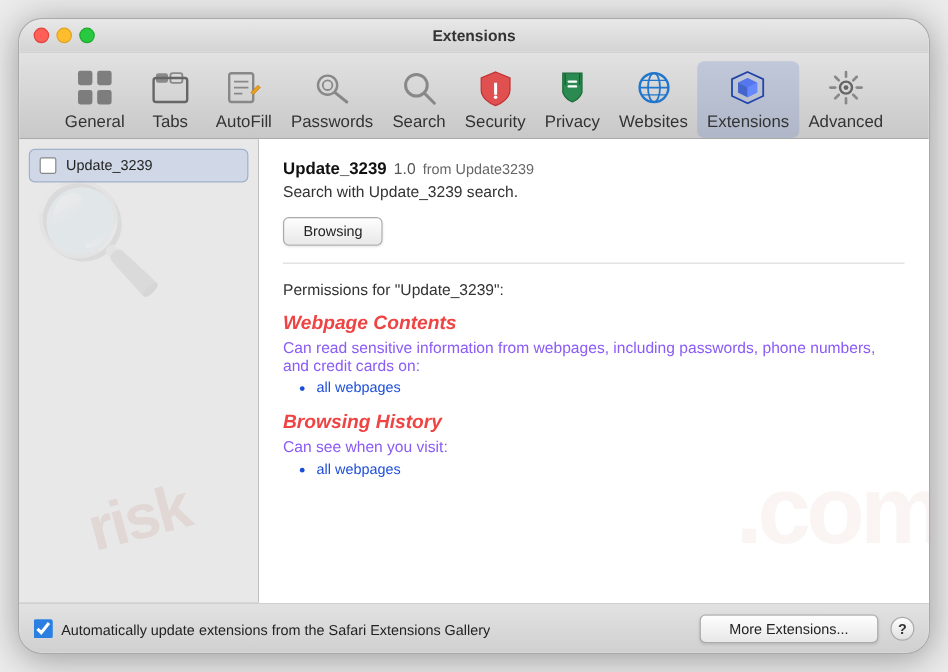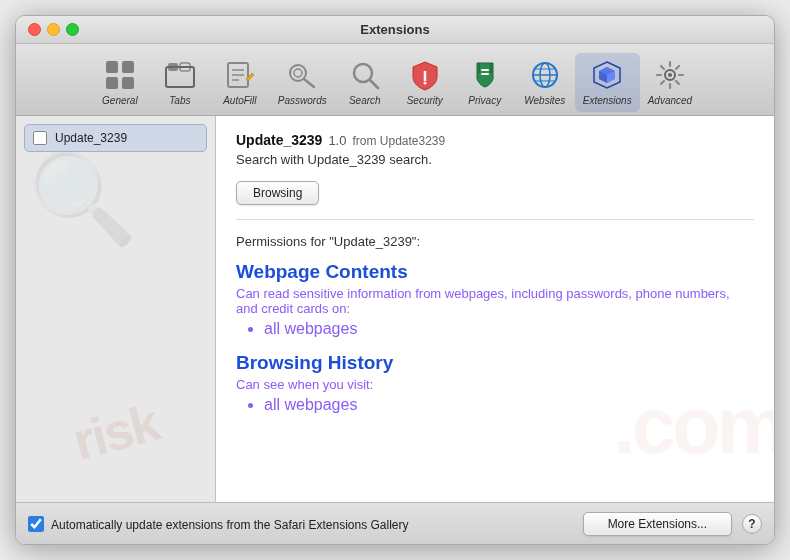--- a/index.html
+++ b/index.html
@@ -12,21 +12,21 @@
       align-items: center;
       width: 790px;
       height: 560px;
       overflow: hidden;
     }
 
     .window {
       width: 760px;
       height: 530px;
       background: #f5f5f5;
-      border-radius: 10px;
+      border-radius: 20px;
       box-shadow: 0 4px 30px rgba(0,0,0,0.35);
       display: flex;
       flex-direction: column;
       overflow: hidden;
       border: 1px solid #aaa;
     }
 
     
     .title-bar {
       background: linear-gradient(to bottom, #e8e8e8, #d4d4d4);
@@ -93,24 +93,23 @@
       width: 36px;
       height: 36px;
       display: flex;
       align-items: center;
       justify-content: center;
       font-size: 22px;
       margin-bottom: 2px;
     }
 
     .toolbar-label {
-      font-size: 10px;
+      font-size: 14px;
       color: #333;
       white-space: nowrap;
-      font-style: italic;
     }
 
     
     .main-content {
       display: flex;
       flex: 1;
       overflow: hidden;
     }
 
     
@@ -255,37 +254,38 @@
       font-size: 13px;
       color: #333;
       margin-bottom: 12px;
     }
 
     .perm-section {
       margin-bottom: 14px;
     }
 
     .perm-title {
-      font-size: 19px;
+      font-size: 16px;
       font-weight: 700;
-      color: #1d4ed8;
+      color: #ef4444;
       margin-bottom: 3px;
+      font-style: italic;
     }
 
     .perm-desc {
       font-size: 13px;
       color: #8b5cf6;
       margin-bottom: 4px;
     }
 
     .perm-list {
       list-style: disc;
       padding-left: 28px;
-      font-size: 16px;
-      color: #8b5cf6;
+      font-size: 12px;
+      color: #1d4ed8;
     }
 
     
     .bottom-bar {
       background: linear-gradient(to bottom, #e2e2e2, #d0d0d0);
       border-top: 1px solid #bbb;
       height: 42px;
       display: flex;
       align-items: center;
       padding: 0 12px;

